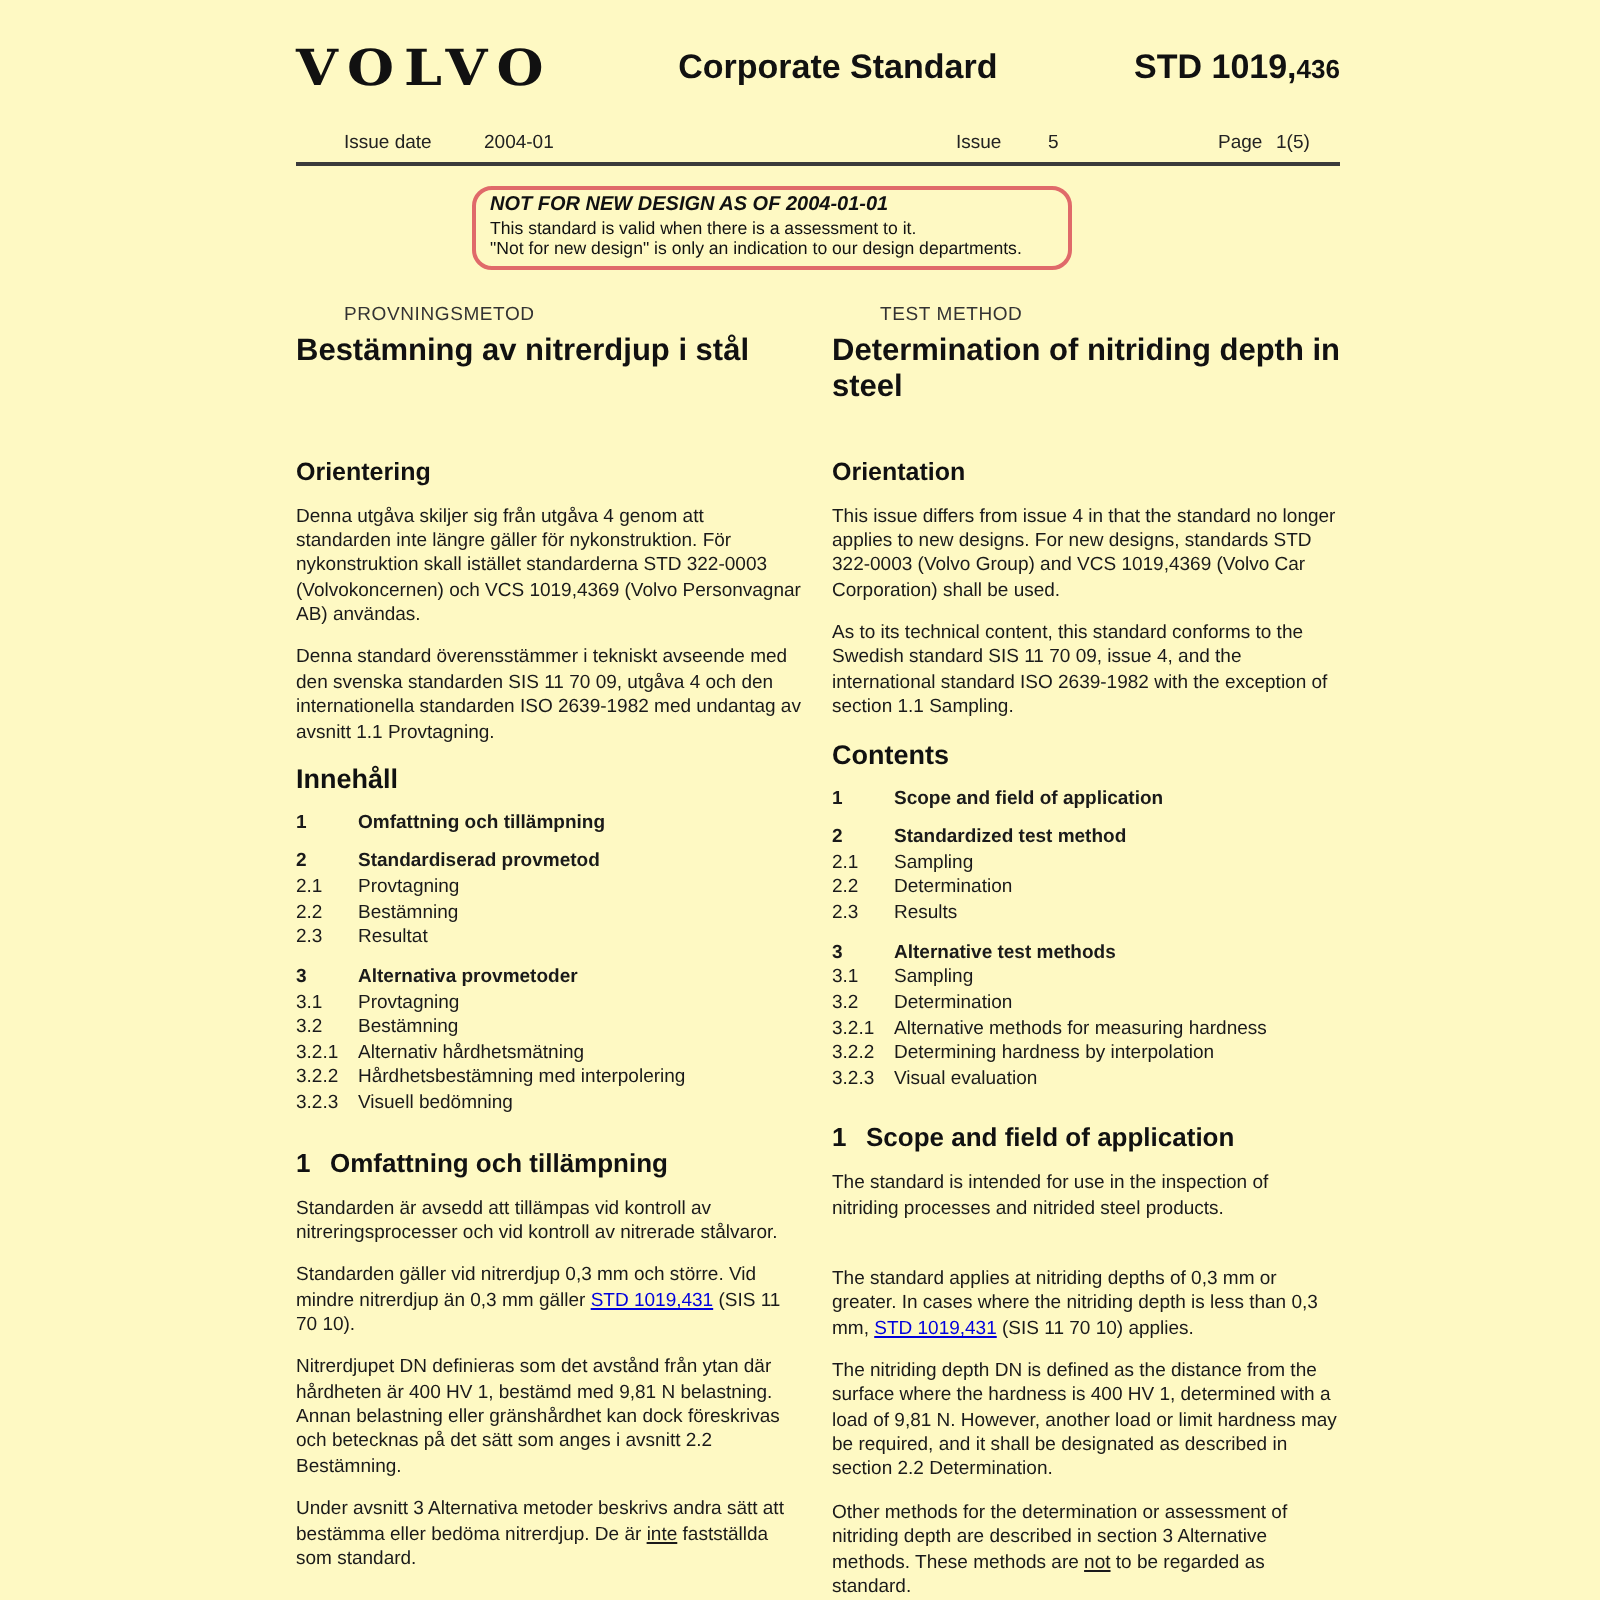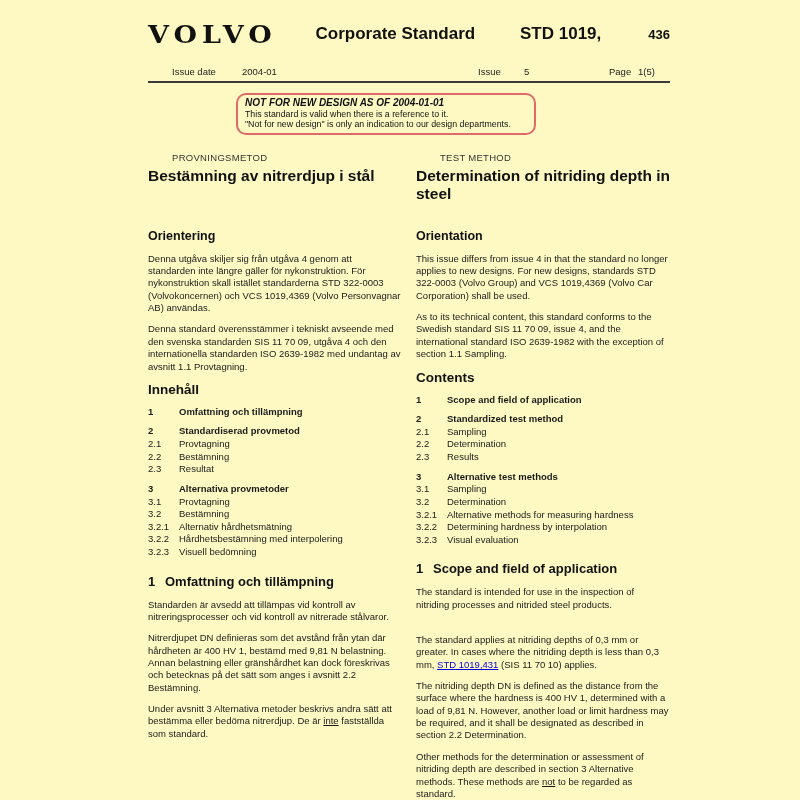--- a/index.html
+++ b/index.html
@@ -6,21 +6,21 @@
   .page{position:relative;width:800px;height:800px;background:#fef9c3;overflow:hidden;
         font-family:"Liberation Sans","DejaVu Sans",sans-serif;color:#1a1a1a;}
   .content{position:absolute;left:148px;top:16px;width:522px;}
 
   
   .hdr{display:flex;align-items:center;justify-content:space-between;height:36px;}
   .logo{font-family:"DejaVu Serif","Liberation Serif",serif;font-weight:bold;
         font-size:27px;letter-spacing:5px;color:#111;transform:scaleY(.92);}
   .hdr-title{font-size:17px;font-weight:bold;color:#111;margin-left:-6px;}
   .hdr-num{font-size:17px;font-weight:bold;color:#111;}
-  .hdr-num .sub{font-size:13px;margin-left:47px;}
+  .hdr-num .sub{font-size:13px;}
 
   
   .meta{position:relative;height:15px;margin-top:14px;border-bottom:2px solid #3b3b3b;
         font-size:9.5px;color:#222;}
   .meta span{position:absolute;top:0;padding-left:24px;}
   .m-idl{left:0;}  .m-idv{left:70px;}
   .m-isl{left:306px;} .m-isv{left:352px;}
   .m-pgl{left:437px;} .m-pgv{left:466px;}
 
   
@@ -67,21 +67,21 @@
       <span class="m-idl">Issue date</span>
       <span class="m-idv">2004-01</span>
       <span class="m-isl">Issue</span>
       <span class="m-isv">5</span>
       <span class="m-pgl">Page</span>
       <span class="m-pgv">1(5)</span>
     </div>
 
     <div class="notice" style="border-color: rgb(224, 106, 106);">
       <div class="l1">NOT FOR NEW DESIGN AS OF 2004-01-01</div>
-      <div class="l2">This standard is valid when there is a reference to it.</div>
+      <div class="l2">This standard is valid when there is a assessment to it.</div>
       <div class="l2">"Not for new design" is only an indication to our design departments.</div>
     </div>
 
     <div class="cols">
 
       <div class="col">
         <div class="kicker">PROVNINGSMETOD</div>
         <div class="doc-title">Bestämning av nitrerdjup i stål</div>
 
         <div class="h2">Orientering</div>
@@ -131,20 +131,21 @@
               <span>Hårdhetsbestämning med interpolering</span>
             </div>
           <div class="toc-row">
               <span class="toc-num">3.2.3</span>
               <span>Visuell bedömning</span>
             </div>
         </div>
 
         <div class="sec1"><span class="no">1</span><span>Omfattning och tillämpning</span></div>
         <p class="body">Standarden är avsedd att tillämpas vid kontroll av nitreringsprocesser och vid kontroll av nitrerade stålvaror.</p>
+        <p class="body"><span>Standarden gäller vid nitrerdjup 0,3 mm och större. Vid mindre nitrerdjup än 0,3 mm gäller </span><span class="link">STD 1019,431</span><span> (SIS 11 70 10).</span></p>
         <p class="body">Nitrerdjupet DN definieras som det avstånd från ytan där hårdheten är 400 HV 1, bestämd med 9,81 N belastning. Annan belastning eller gränshårdhet kan dock föreskrivas och betecknas på det sätt som anges i avsnitt 2.2 Bestämning.</p>
         <p class="body"><span>Under avsnitt 3 Alternativa metoder beskrivs andra sätt att bestämma eller bedöma nitrerdjup. De är </span><span class="ul">inte</span><span> fastställda som standard.</span></p>
       </div>
 
       <div class="col">
         <div class="kicker">TEST METHOD</div>
         <div class="doc-title">Determination of nitriding depth in steel</div>
 
         <div class="h2">Orientation</div>
         <p class="body">This issue differs from issue 4 in that the standard no longer applies to new designs. For new designs, standards STD 322-0003 (Volvo Group) and VCS 1019,4369 (Volvo Car Corporation) shall be used.</p>

